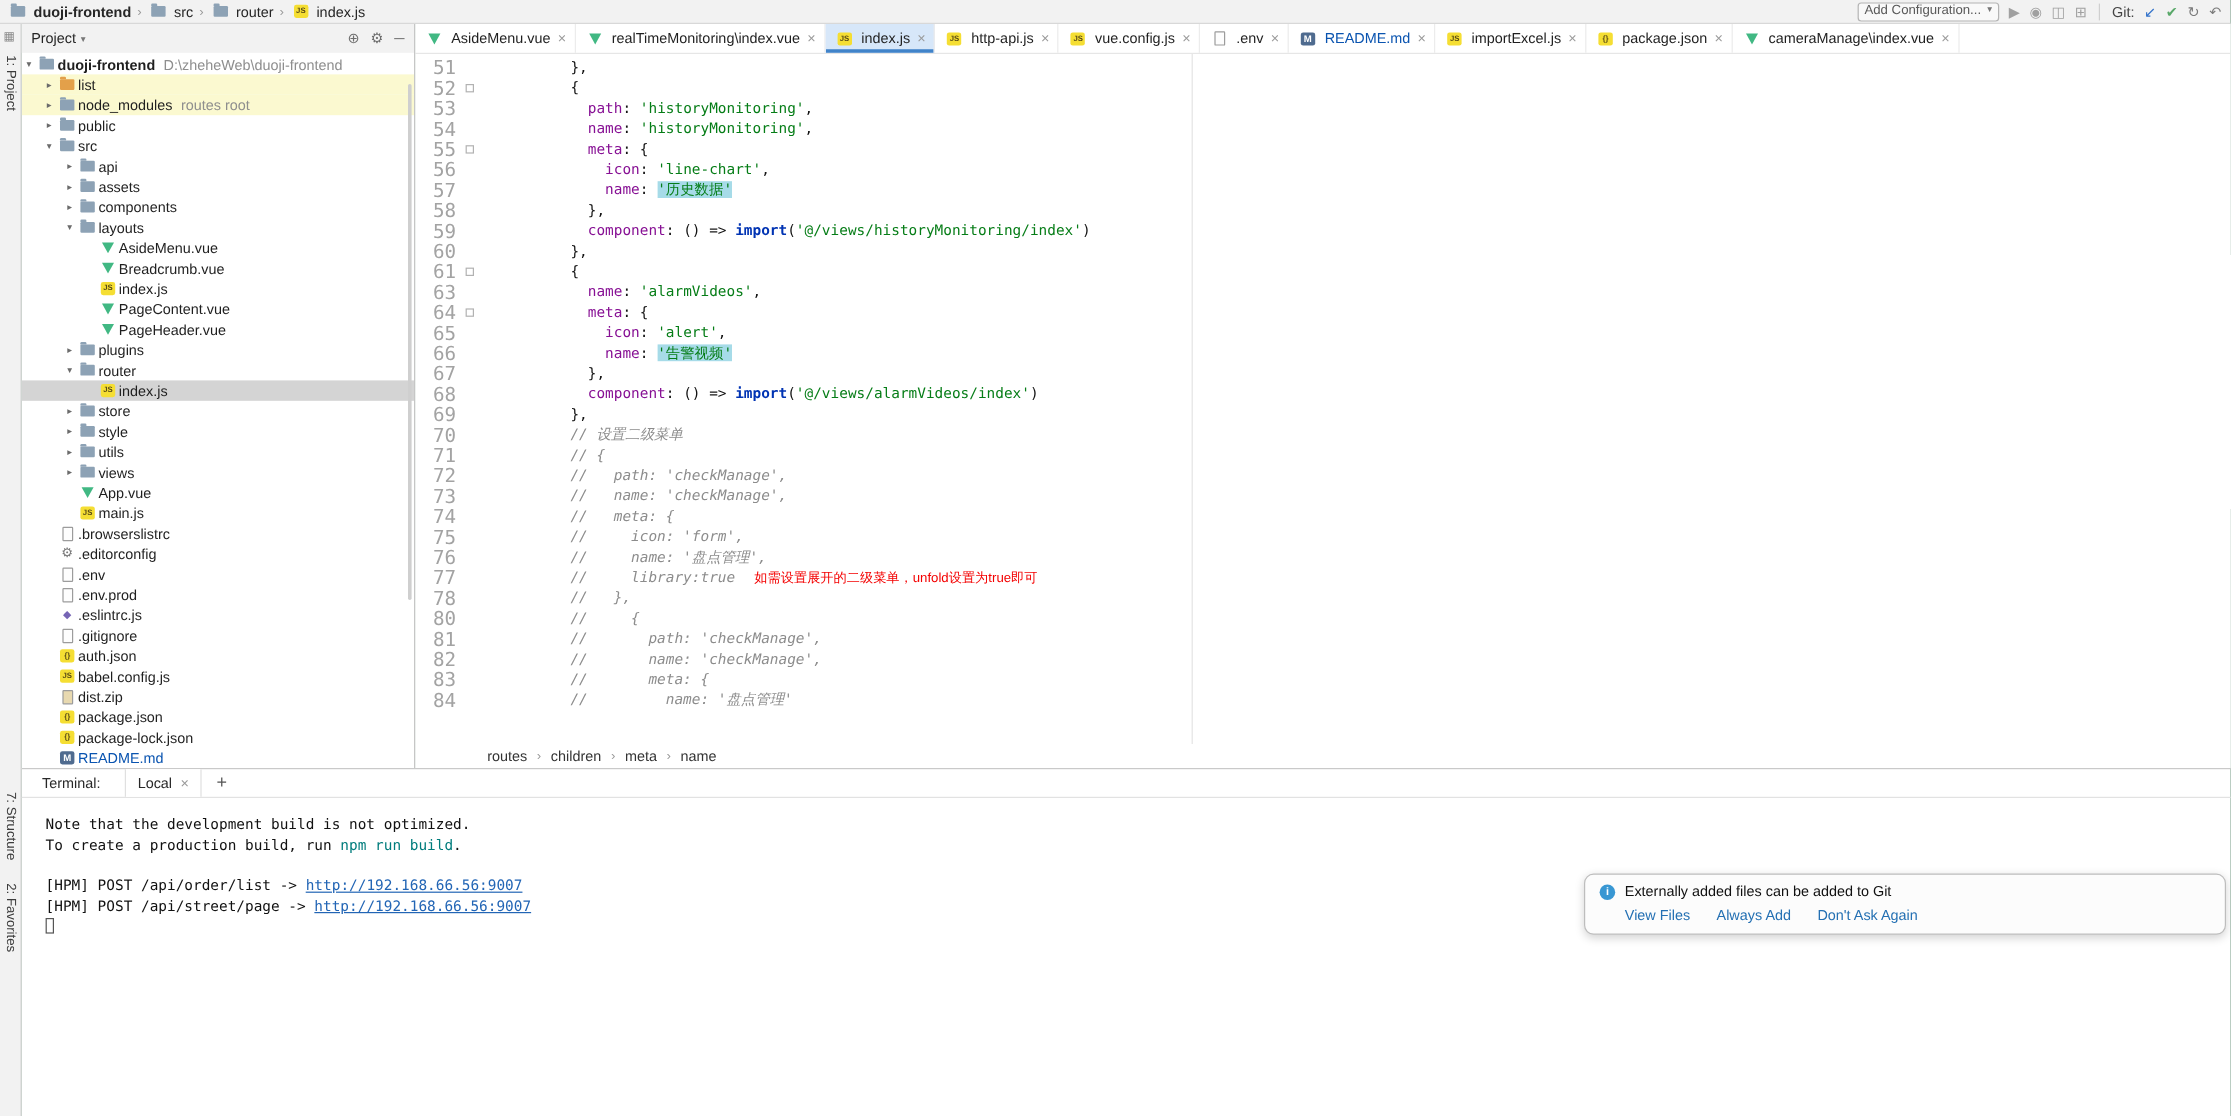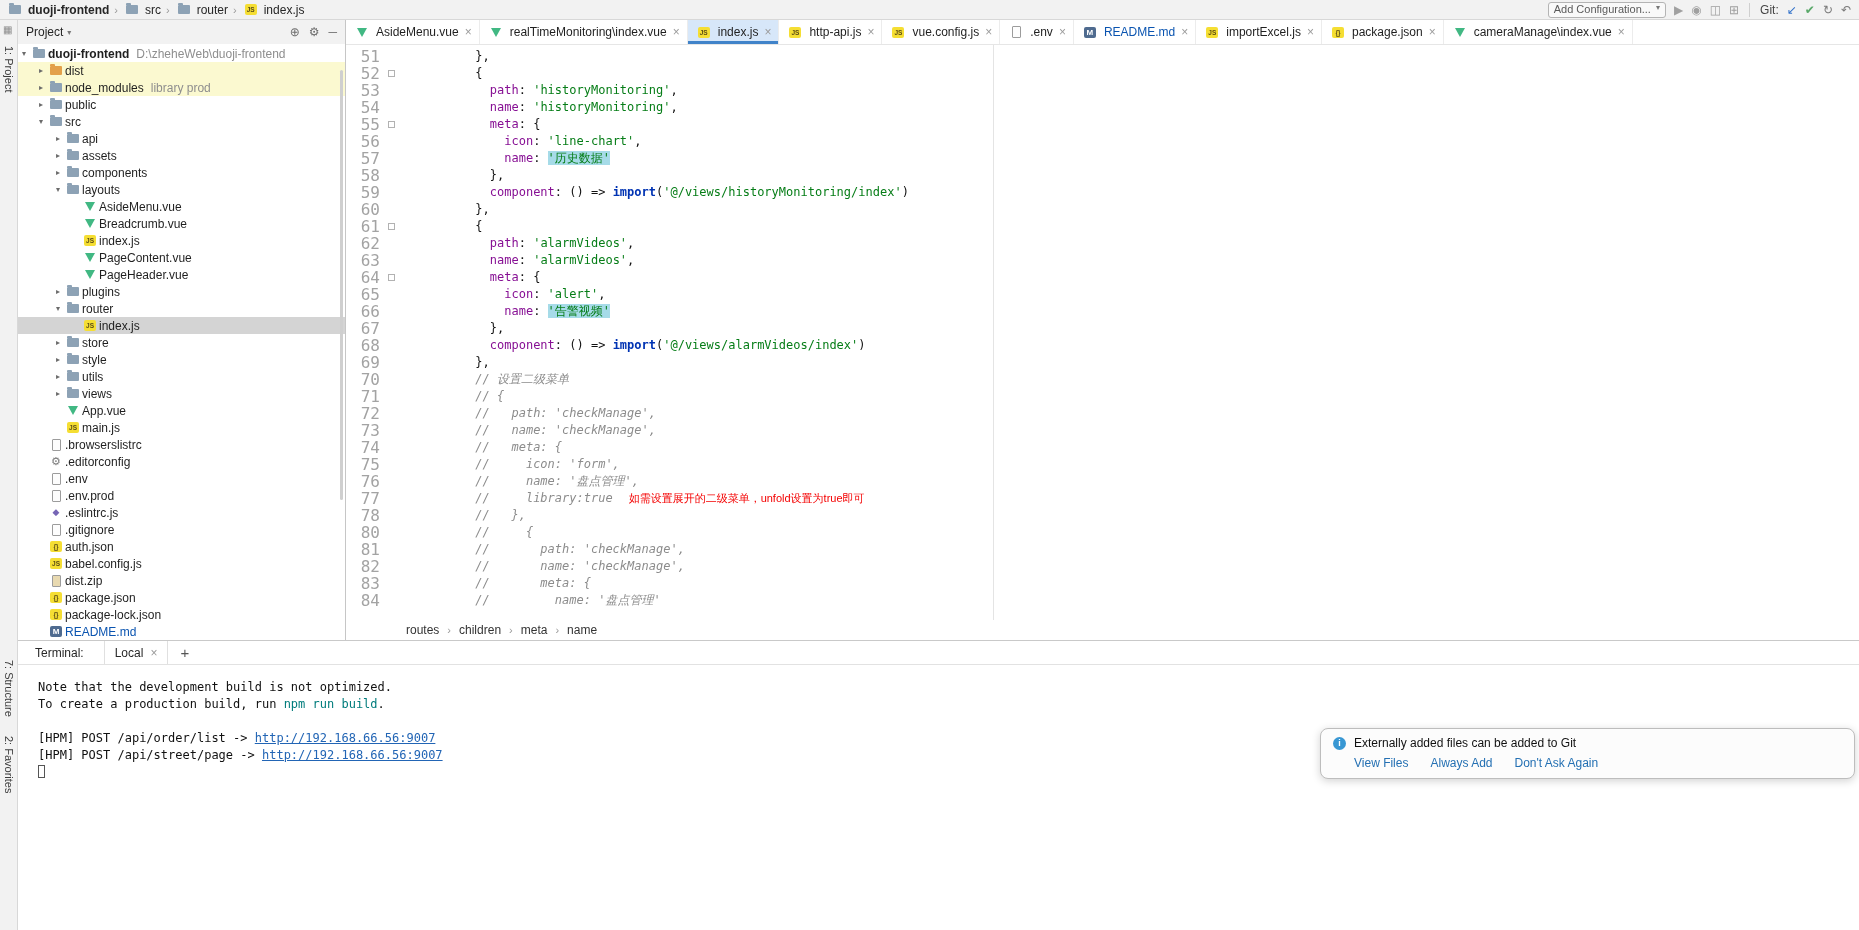--- a/index.html
+++ b/index.html
@@ -183,29 +183,29 @@
             <span class="i-folder"></span>
           </span>
           <span class="tlabel" style="font-weight: bold;">duoji-frontend</span>
           <span class="suffix">D:\zheheWeb\duoji-frontend</span>
         </div>
         <div class="trow" style="background: rgb(251, 249, 208); padding-left: 17px;">
           <span class="chev">▸</span>
           <span class="ticon">
             <span class="i-folder-ex"></span>
           </span>
-          <span class="tlabel">dist</span>
+          <span class="tlabel">list</span>
         </div>
         <div class="trow" style="background: rgb(251, 249, 208); padding-left: 17px;">
           <span class="chev">▸</span>
           <span class="ticon">
             <span class="i-folder"></span>
           </span>
           <span class="tlabel">node_modules</span>
-          <span class="suffix">library prod</span>
+          <span class="suffix">routes root</span>
         </div>
         <div class="trow" style="padding-left: 17px;">
           <span class="chev">▸</span>
           <span class="ticon">
             <span class="i-folder"></span>
           </span>
           <span class="tlabel">public</span>
         </div>
         <div class="trow" style="padding-left: 17px;">
           <span class="chev">▾</span>
@@ -507,21 +507,20 @@
           <div class="line"><span class="ln">52</span><span class="foldc"><span class="foldm"></span></span><span class="codetext"><span class="p">      {</span></span></div>
           <div class="line"><span class="ln">53</span><span class="foldc"></span><span class="codetext"><span class="p">        </span><span class="k">path</span><span class="p">: </span><span class="s">'historyMonitoring'</span><span class="p">,</span></span></div>
           <div class="line"><span class="ln">54</span><span class="foldc"></span><span class="codetext"><span class="p">        </span><span class="k">name</span><span class="p">: </span><span class="s">'historyMonitoring'</span><span class="p">,</span></span></div>
           <div class="line"><span class="ln">55</span><span class="foldc"><span class="foldm"></span></span><span class="codetext"><span class="p">        </span><span class="k">meta</span><span class="p">: {</span></span></div>
           <div class="line"><span class="ln">56</span><span class="foldc"></span><span class="codetext"><span class="p">          </span><span class="k">icon</span><span class="p">: </span><span class="s">'line-chart'</span><span class="p">,</span></span></div>
           <div class="line"><span class="ln">57</span><span class="foldc"></span><span class="codetext"><span class="p">          </span><span class="k">name</span><span class="p">: </span><span class="hl">'历史数据'</span></span></div>
           <div class="line"><span class="ln">58</span><span class="foldc"></span><span class="codetext"><span class="p">        },</span></span></div>
           <div class="line"><span class="ln">59</span><span class="foldc"></span><span class="codetext"><span class="p">        </span><span class="k">component</span><span class="p">: () =&gt; </span><span class="kw">import</span><span class="p">(</span><span class="s">'@/views/historyMonitoring/index'</span><span class="p">)</span></span></div>
           <div class="line"><span class="ln">60</span><span class="foldc"></span><span class="codetext"><span class="p">      },</span></span></div>
           <div class="line"><span class="ln">61</span><span class="foldc"><span class="foldm"></span></span><span class="codetext"><span class="p">      {</span></span></div>
-          <div class="line"><span class="ln">62</span><span class="foldc"></span><span class="codetext"><span class="p">        </span><span class="k">path</span><span class="p">: </span><span class="s">'alarmVideos'</span><span class="p">,</span></span></div>
           <div class="line"><span class="ln">63</span><span class="foldc"></span><span class="codetext"><span class="p">        </span><span class="k">name</span><span class="p">: </span><span class="s">'alarmVideos'</span><span class="p">,</span></span></div>
           <div class="line"><span class="ln">64</span><span class="foldc"><span class="foldm"></span></span><span class="codetext"><span class="p">        </span><span class="k">meta</span><span class="p">: {</span></span></div>
           <div class="line"><span class="ln">65</span><span class="foldc"></span><span class="codetext"><span class="p">          </span><span class="k">icon</span><span class="p">: </span><span class="s">'alert'</span><span class="p">,</span></span></div>
           <div class="line"><span class="ln">66</span><span class="foldc"></span><span class="codetext"><span class="p">          </span><span class="k">name</span><span class="p">: </span><span class="hl">'告警视频'</span></span></div>
           <div class="line"><span class="ln">67</span><span class="foldc"></span><span class="codetext"><span class="p">        },</span></span></div>
           <div class="line"><span class="ln">68</span><span class="foldc"></span><span class="codetext"><span class="p">        </span><span class="k">component</span><span class="p">: () =&gt; </span><span class="kw">import</span><span class="p">(</span><span class="s">'@/views/alarmVideos/index'</span><span class="p">)</span></span></div>
           <div class="line"><span class="ln">69</span><span class="foldc"></span><span class="codetext"><span class="p">      },</span></span></div>
           <div class="line"><span class="ln">70</span><span class="foldc"></span><span class="codetext"><span class="c">      // 设置二级菜单</span></span></div>
           <div class="line"><span class="ln">71</span><span class="foldc"></span><span class="codetext"><span class="c">      // {</span></span></div>
           <div class="line"><span class="ln">72</span><span class="foldc"></span><span class="codetext"><span class="c">      //   path: 'checkManage',</span></span></div>

